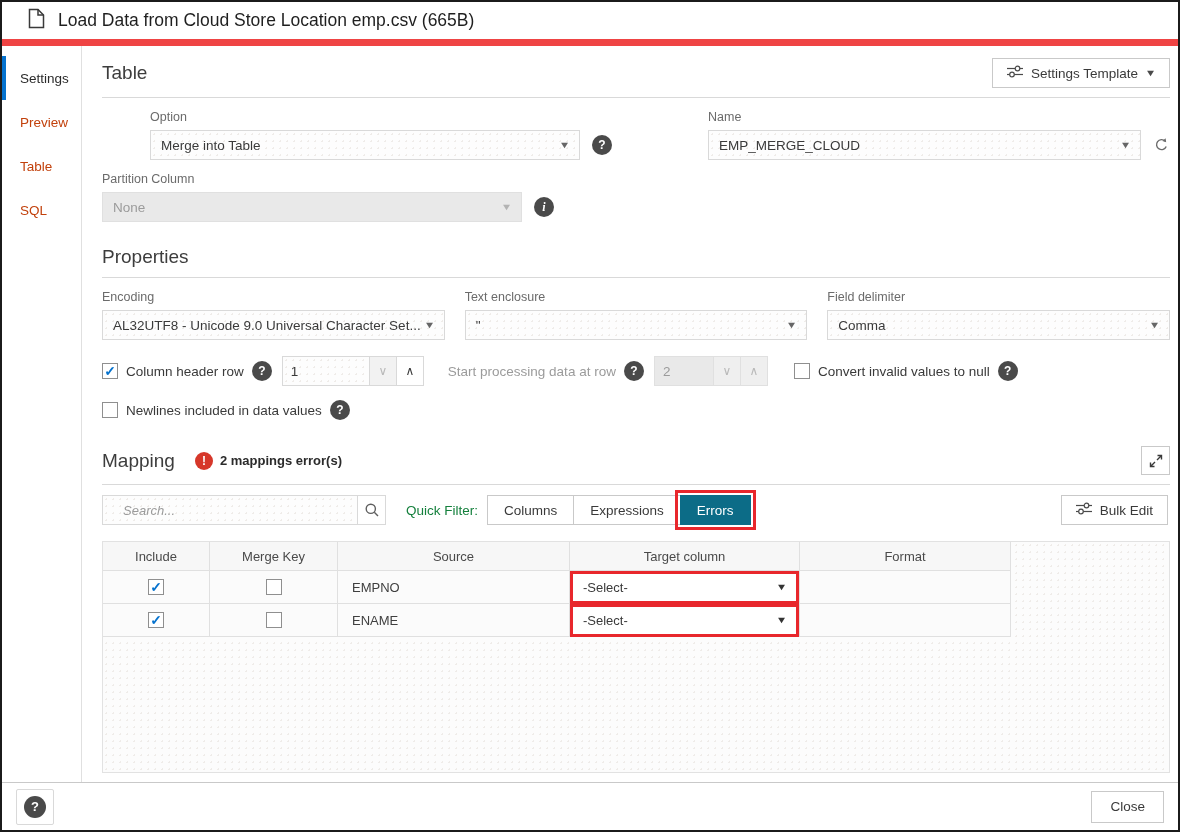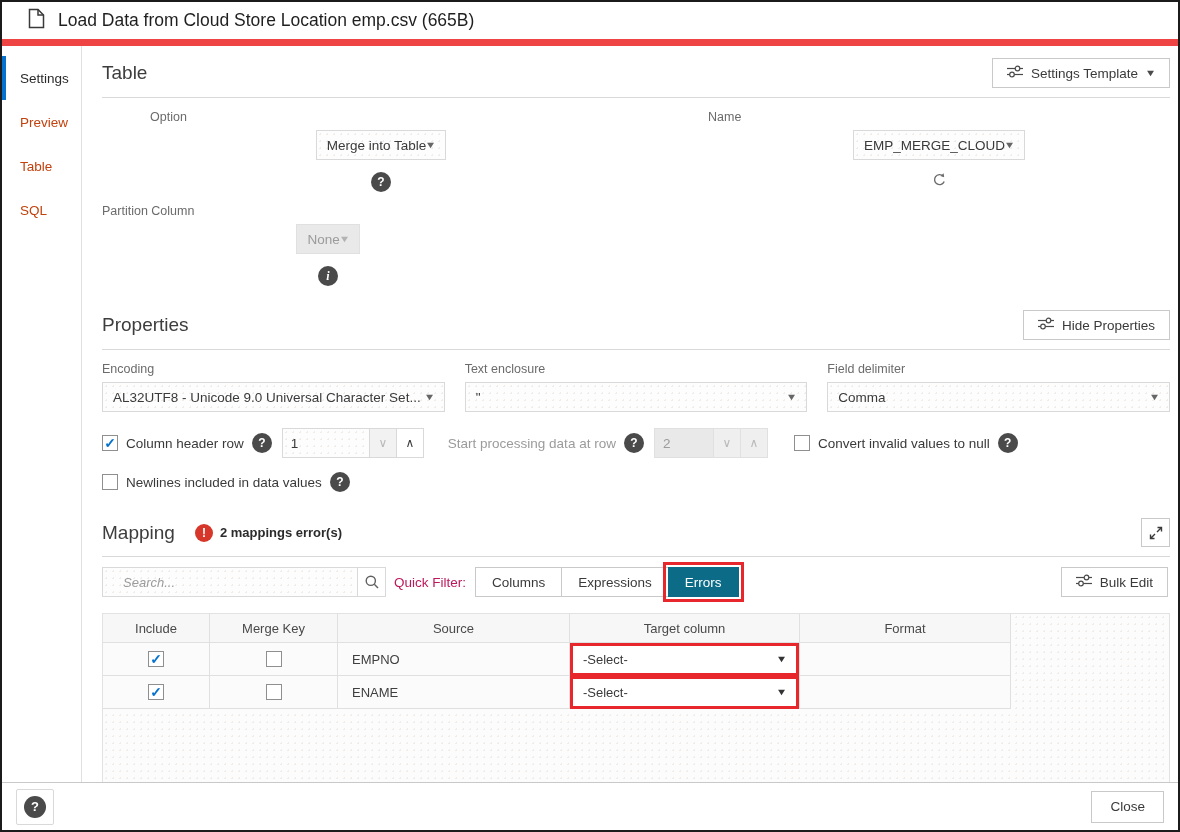--- a/index.html
+++ b/index.html
@@ -31,21 +31,21 @@
   .h2 { font-size:19px; font-weight:400; color:#3d3d3d; }
 
   .btn {
     display:inline-flex; align-items:center; gap:8px; height:30px;
     background:#fff; border:1px solid #c9c9c9; padding:0 14px;
     font-size:13.5px; color:#3a3a3a; cursor:pointer; font-family:inherit;
   }
   .dots { background-image:radial-gradient(circle,#efece9 1px,transparent 1px); background-size:7px 7px; }
 
   .field-label { font-size:12.5px; color:#6b6b6b; margin:12px 0 6px; }
-  .control-row { display:flex; align-items:center; gap:12px;flex-direction:column; }
+  .control-row { display:flex; align-items:center; gap:12px; }
   .select {
     height:30px; border:1px solid #d9d9d9; background-color:#fdfdfd;
     display:flex; align-items:center; justify-content:space-between;
     padding:0 10px; font-size:13.5px; color:#3a3a3a; cursor:pointer; flex:1 1 auto;
   }
   .select .caret { font-size:9px; color:#666; transform:scaleX(1.3); }
   .select.disabled { background:#e9e9e9; border-color:#e0e0e0; color:#9b9b9b; cursor:default; }
   .select.disabled .caret { color:#b3b3b3; }
 
   .round-ico {
@@ -95,21 +95,21 @@
   .search-wrap { display:flex; width:284px; }
   .search-input {
     flex:1 1 auto; height:30px; border:1px solid #d9d9d9; padding:0 20px;
     font-size:13px; font-style:italic; color:#3a3a3a; font-family:inherit; background-color:#fdfdfd;
   }
   .search-input::placeholder { color:#9b9b9b; font-style:italic; }
   .search-btn {
     width:29px; height:30px; border:1px solid #d9d9d9; margin-left:-1px;
     background:#fff; display:flex; align-items:center; justify-content:center; cursor:pointer;
   }
-  .qf-label { font-size:13.5px; color:#be185d; margin-left:8px; }
+  .qf-label { font-size:13.5px; color:#15803d; margin-left:20px; }
   .qf-group { display:flex; margin-left:10px; }
   .qf-btn {
     height:30px; padding:0 16px; border:1px solid #c9c9c9; margin-left:-1px;
     background:#fff; font-size:13.5px; color:#3a3a3a; cursor:pointer; font-family:inherit;
   }
   .qf-btn.active {
     background:#0c6c87; color:#fff; border-color:#0c6c87; position:relative; z-index:1;
     outline:3px solid #e8272c; outline-offset:2px;
   }
   .bulk-edit { margin-left:auto; margin-right:2px; }
@@ -241,31 +241,20 @@
           <div class="select disabled" style="max-width:420px;">
             <span>None</span>
             <span class="caret">▼</span>
           </div>
           <span class="round-ico" style="font-style:italic;font-family:'Liberation Serif',serif;">i</span>
         </div>
       </div>
 
       <div class="section-head" style="margin-top:24px;">
         <div class="h2">Properties</div>
-        <button class="btn">
-          <span>
-            <svg width="16" height="13" viewBox="0 0 16 13">
-                <line x1="0" y1="3.5" x2="16" y2="3.5" stroke="#4a4a4a" stroke-width="1.2"></line>
-                <circle cx="10.5" cy="3.5" r="2.3" fill="#fff" stroke="#4a4a4a" stroke-width="1.2"></circle>
-                <line x1="0" y1="9.5" x2="16" y2="9.5" stroke="#4a4a4a" stroke-width="1.2"></line>
-                <circle cx="5" cy="9.5" r="2.3" fill="#fff" stroke="#4a4a4a" stroke-width="1.2"></circle>
-              </svg>
-          </span>
-          <span>Hide Properties</span>
-        </button>
       </div>
 
       <div class="fields-3col">
         <div>
           <div class="field-label">Encoding</div>
           <div class="select dots">
             <span style="overflow:hidden;white-space:nowrap;">AL32UTF8 - Unicode 9.0 Universal Character Set...</span>
             <span class="caret">▼</span>
           </div>
         </div>

